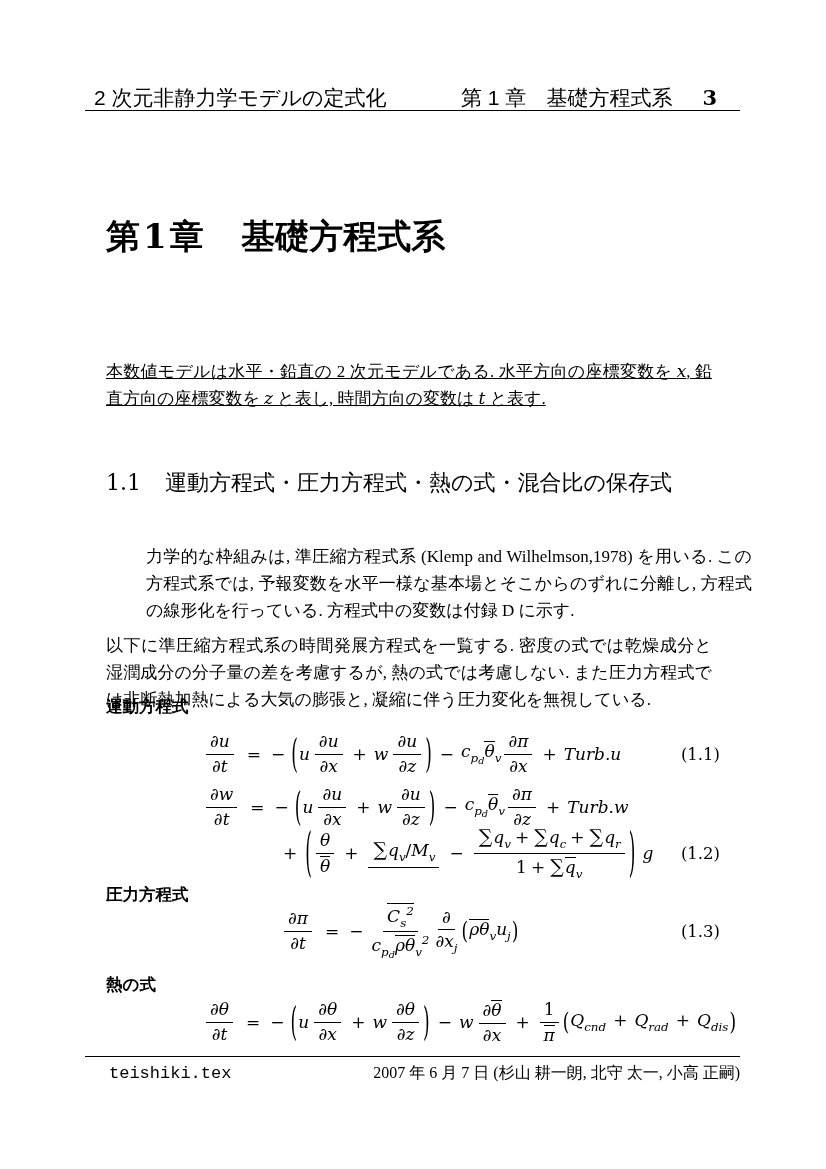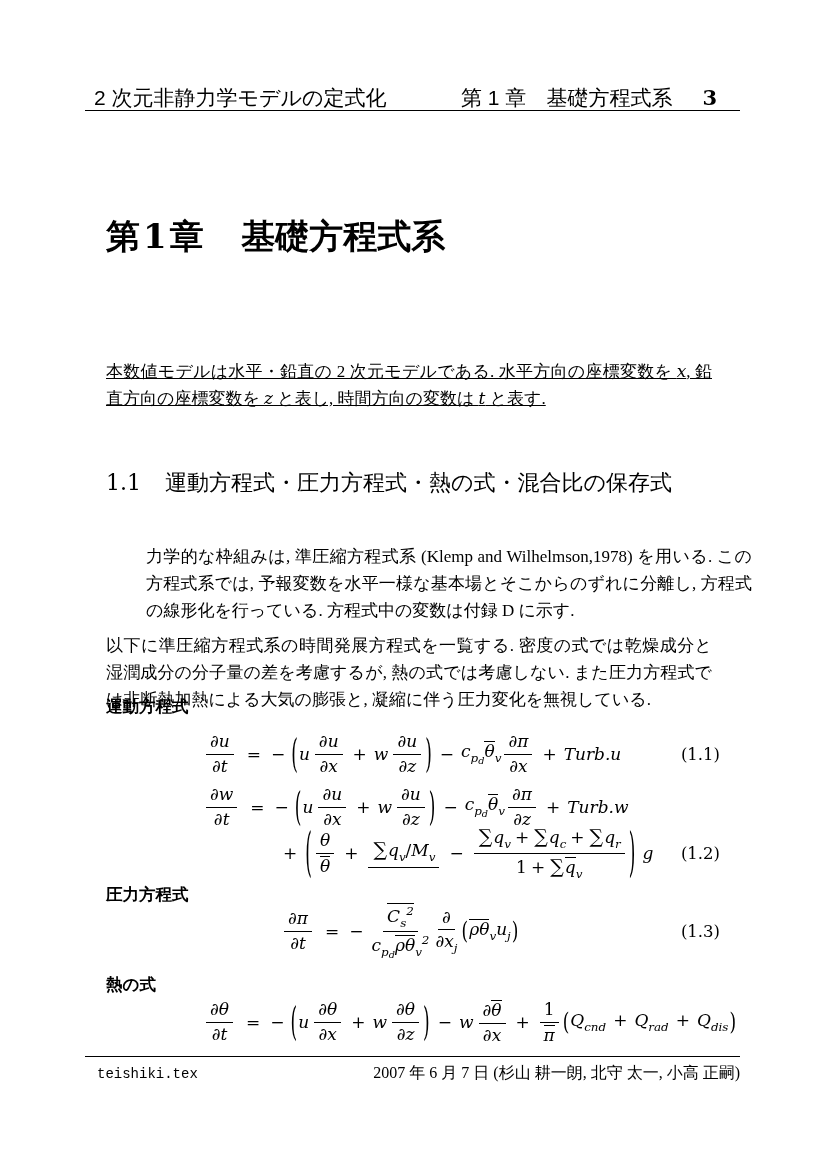--- a/index.html
+++ b/index.html
@@ -8,21 +8,21 @@
 
   
   .hdr{position:absolute;left:94px;width:655px;top:84px;display:flex;align-items:baseline;
        font-family:"Liberation Sans","DejaVu Sans",sans-serif;font-size:21px;font-weight:500;}
   .hdr .spacer{flex:1;}
   .hdr .secmark{margin-left:20px;}
   .hdr .pageno{margin-left:30px;margin-right:32px;font-family:"DejaVu Serif",serif;font-weight:600;}
   .hdr-rule{position:absolute;left:85px;width:655px;top:110px;border-top:1.6px solid #000;}
   .ftr-rule{position:absolute;left:85px;width:655px;top:1056px;border-top:1.2px solid #000;}
   .ftr{position:absolute;left:85px;width:655px;top:1063px;display:flex;align-items:baseline;}
-  .ftr .fleft{font-family:"Liberation Mono","DejaVu Sans Mono",monospace;font-size:14px;margin-left:12px;}
+  .ftr .fleft{font-family:"Liberation Mono","DejaVu Sans Mono",monospace;font-size:17px;margin-left:24px;}
   .ftr .fright{margin-left:auto;font-size:16px;}
 
   
   .chapter{position:absolute;left:106px;top:214px;font-size:34px;font-weight:bold;
            font-family:"Liberation Sans","DejaVu Sans",sans-serif;}
   .chapter .chnum{font-family:"DejaVu Serif",serif;margin:0 3px;}
   .chapter .chtitle{margin-left:28px;}
   .section{position:absolute;left:106px;top:460px;font-size:22px;font-weight:normal;
            font-family:"Liberation Sans","DejaVu Sans",sans-serif;margin-top:8px;}
   .section .secnum{font-family:"DejaVu Serif",serif;margin-right:24px;}

